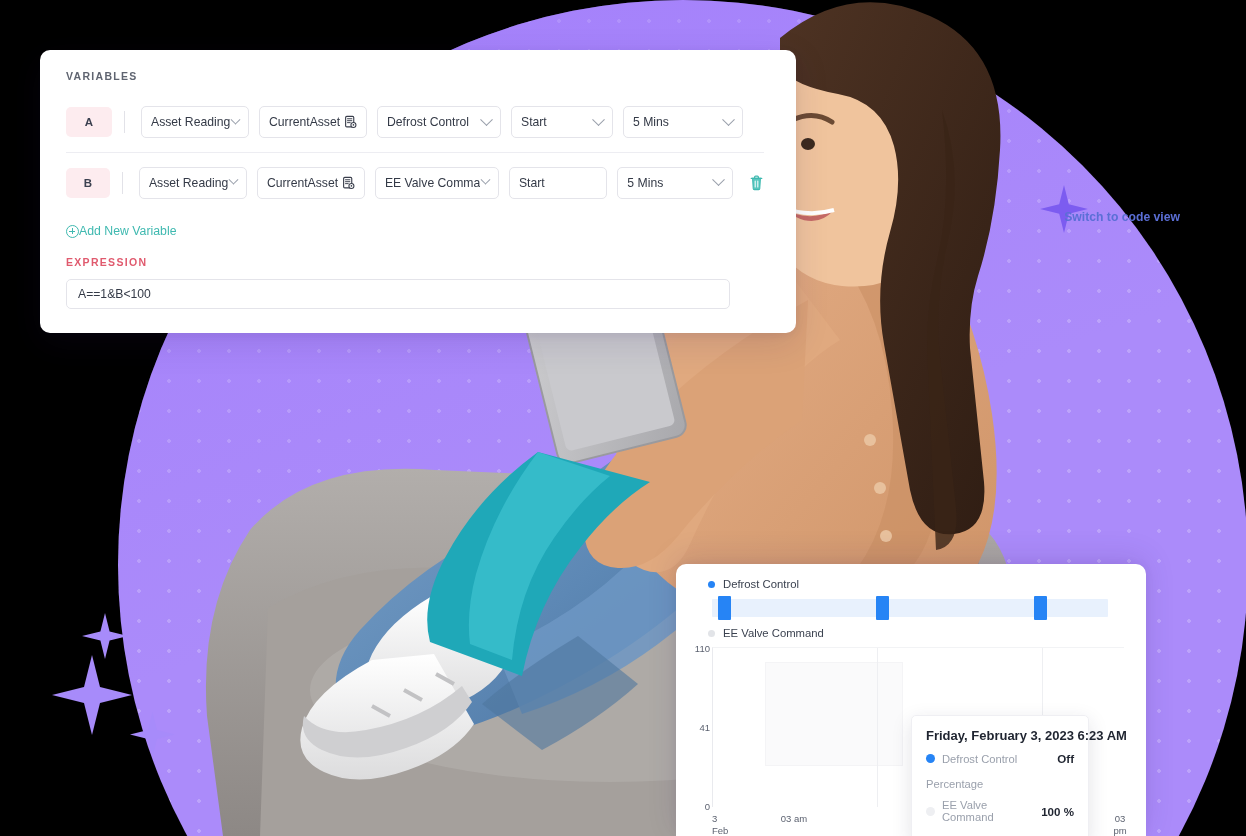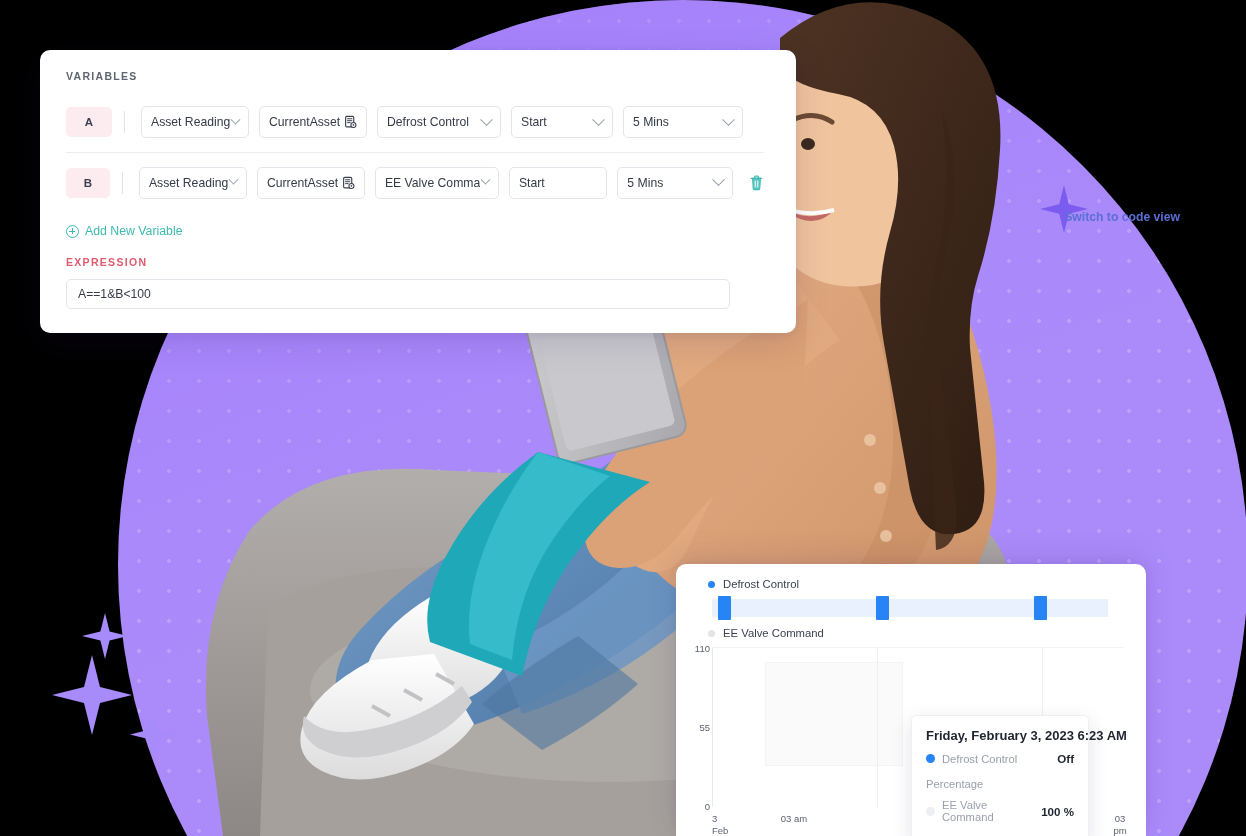--- a/index.html
+++ b/index.html
@@ -122,21 +122,21 @@
     width: 9px; height: 9px;
     border-right: 1.4px solid #9aa0ac;
     border-bottom: 1.4px solid #9aa0ac;
     transform: rotate(45deg) translate(-2px,-2px);
     flex: none;
   }
   .chev.sm { width: 7px; height: 7px; margin-left: 2px; }
   .asset-icon { width: 13px; height: 14px; flex: none; margin-left: 4px; }
 
   .add-var {
-    display: flex; align-items: center; gap: 6px;
+    display: flex; align-items: center; 
     color: #3fb9b0; font-size: 12.3px; font-weight: 500;
     margin-top: 12px;
   }
   .plus-circle {
     width: 13px; height: 13px; border-radius: 50%;
     border: 1.2px solid #3fb9b0; position: relative;
   }
   .plus-circle::before, .plus-circle::after {
     content:""; position: absolute; background: #3fb9b0;
   }
@@ -455,21 +455,21 @@
 
     <div class="legend-row" style="padding-top:10px;">
       <span class="legend-dot muted"></span>
       <span class="legend-label muted">EE Valve Command</span>
     </div>
 
     <div class="plot-wrap">
 
       <div class="y-axis">
         <span class="y-tick" style="top:1px;">110</span>
-        <span class="y-tick" style="top:80px;">55</span>
+        <span class="y-tick" style="top:80px;">41</span>
         <span class="y-tick" style="top:159px;">0</span>
       </div>
 
       <div class="plot-area">
         <span class="ghost-box"></span>
         <span class="gridline-v" style="left:164px;"></span>
         <span class="gridline-v" style="left:329px;"></span>
       </div>
 
       <div class="x-labels">

